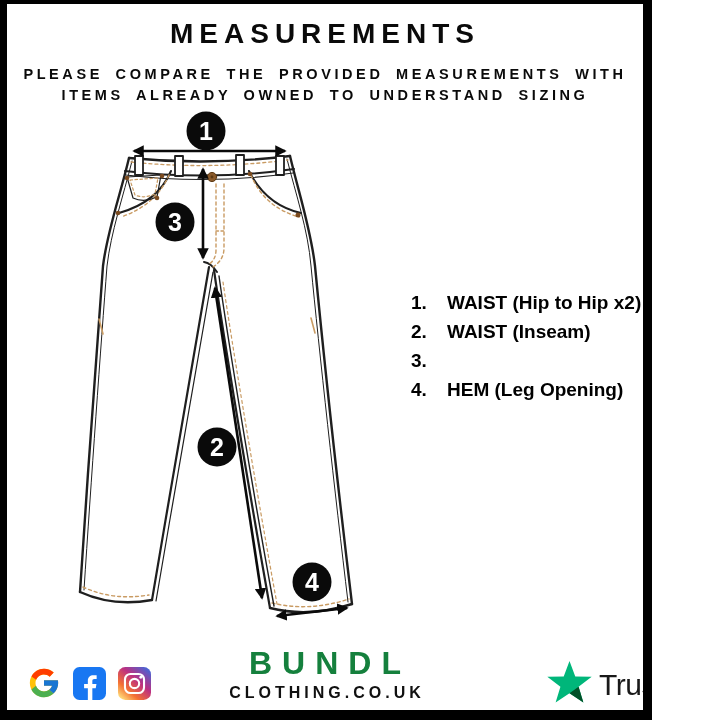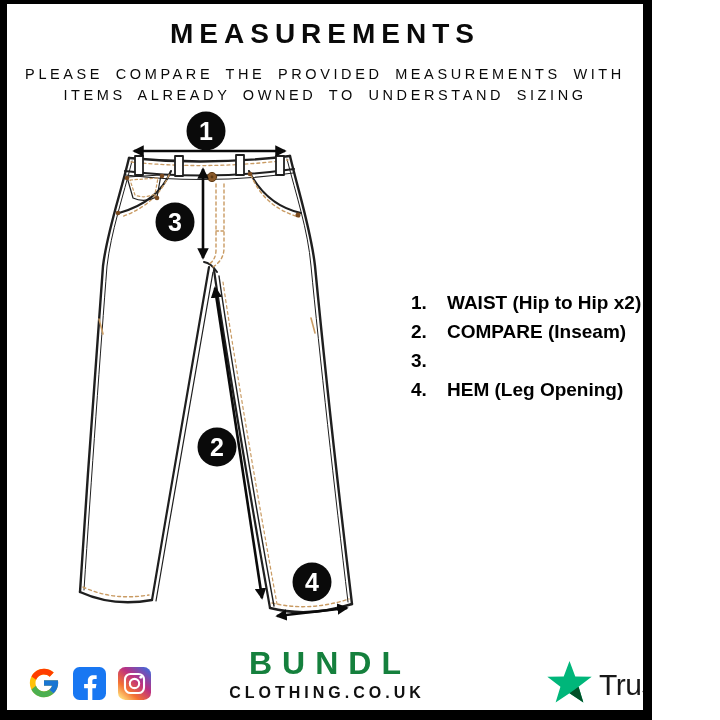--- a/index.html
+++ b/index.html
@@ -18,21 +18,21 @@
   .title {
     position:absolute; left:0; right:0; top:14px;
     text-align:center;
     font-size:28px; font-weight:800;
     letter-spacing:6px;
     color:#0a0a0a;
   }
   .subtitle {
     position:absolute; left:0; right:0; top:60px;
     text-align:center;
-    font-size:14.5px; font-weight:400;
+    font-size:14.5px; font-weight:700;
     letter-spacing:3.6px; word-spacing:5px;
     line-height:21px;
     color:#0a0a0a;
   }
   
   .diagram {
     position:absolute; left:35px; top:98px;
     width:335px; height:535px;
   }
   
@@ -176,21 +176,21 @@
     </g>
   </svg>
 
   <div class="legend">
     <div class="legend-row">
       <span class="legend-num">1.</span>
       <span class="legend-label">WAIST (Hip to Hip x2)</span>
     </div>
     <div class="legend-row">
       <span class="legend-num">2.</span>
-      <span class="legend-label">COMPARE (Inseam)</span>
+      <span class="legend-label">WAIST (Inseam)</span>
     </div>
     <div class="legend-row">
       <span class="legend-num">3.</span>
     </div>
     <div class="legend-row">
       <span class="legend-num">4.</span>
       <span class="legend-label">HEM (Leg Opening)</span>
     </div>
   </div>
 

